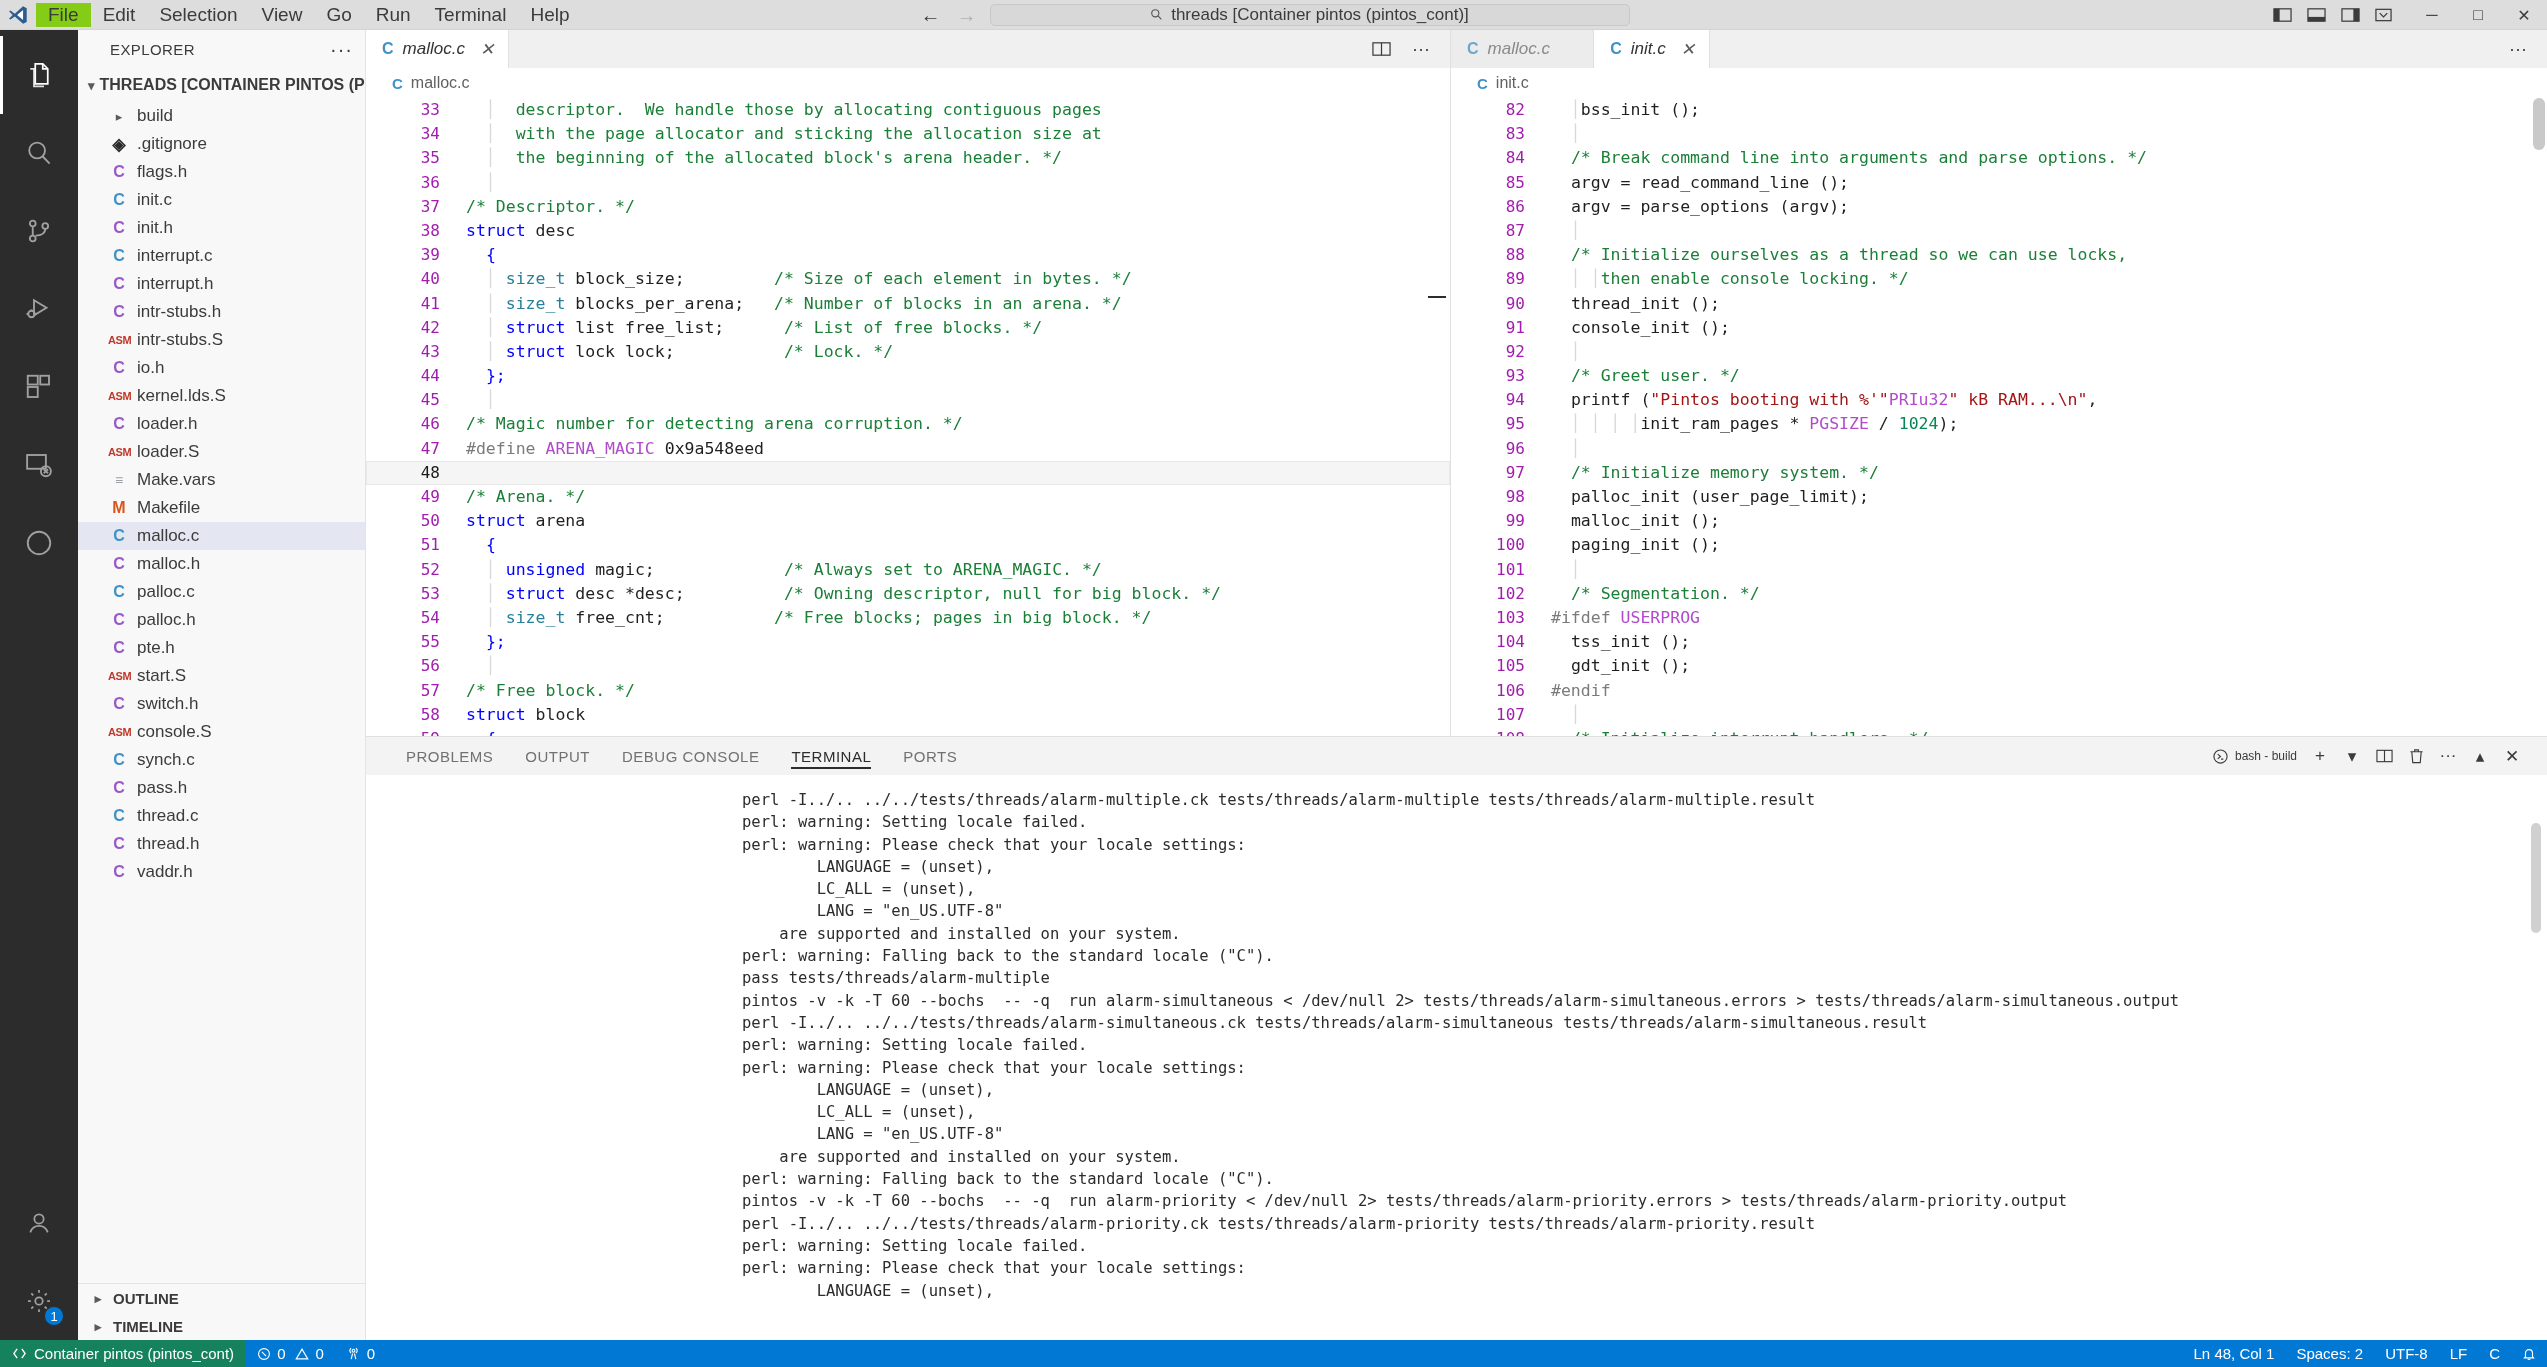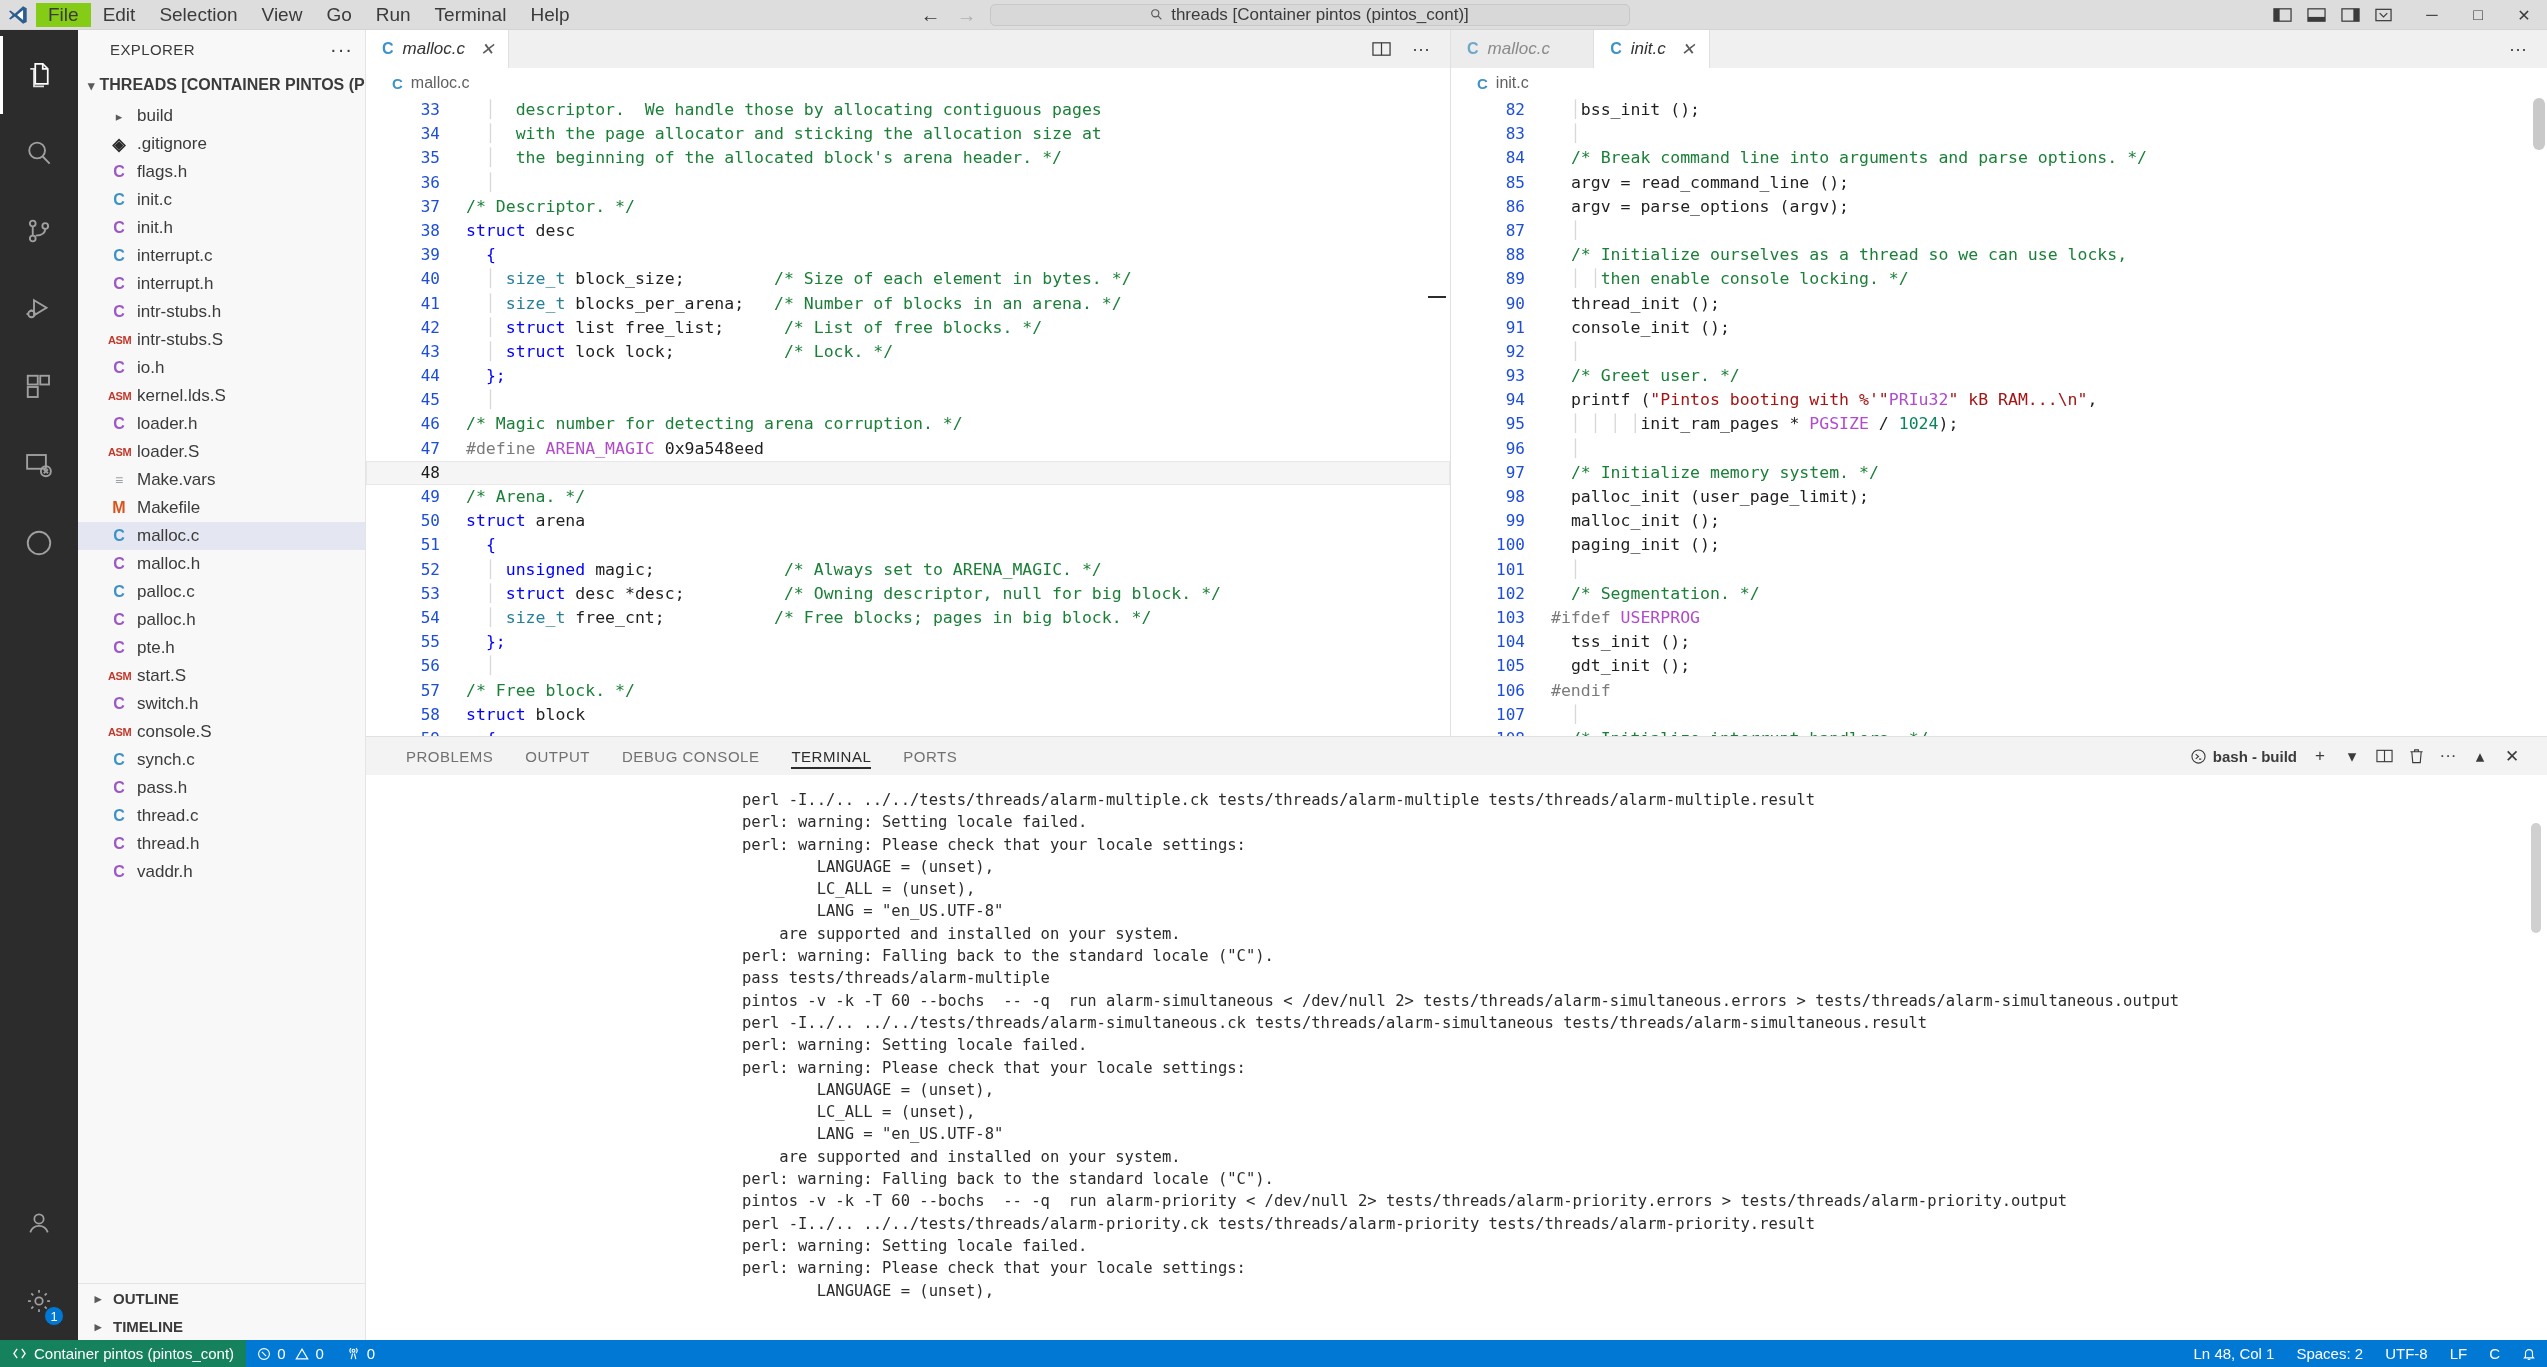--- a/index.html
+++ b/index.html
@@ -153,21 +153,21 @@
     flex: 1 1 auto; background: #ffffff; overflow: hidden; position: relative;
     font-family: "DejaVu Sans Mono", monospace;
   }
   .code {
     font-size: 16.5px; line-height: 24.2px; white-space: pre;
   }
   .cl { display: flex; height: 24.2px; align-items: center; }
   .cl.highlight { background: #f5f5f5; box-shadow: inset 0 0 0 1px #e8e8e8; }
   .ln {
     flex: 0 0 96px; text-align: right; padding-right: 22px;
-    color: #1d4ed8; font-size: 16px; user-select: none;
+    color: #a21caf; font-size: 16px; user-select: none;
   }
   .ln.cur { color: #1a1a1a; }
   .ctext { flex: 1 1 auto; padding-left: 4px; color: #1f1f1f; position: relative; }
   .ind { color: #d8d8d8; }
   .cmt { color: #1a7f37; }
   .kw  { color: #0000ff; }
   .mac { color: #7b7b7b; }
   .macid { color: #b14bcc; }
   .str { color: #a31515; }
   .num { color: #098658; }
@@ -198,22 +198,22 @@
   .ptab.active::after {
     content: ""; position: absolute; left: 16px; right: 16px; bottom: 6px;
     height: 2px; background: #2c2c2c;
   }
   .panel-actions {
     margin-left: auto; display: flex; align-items: center; gap: 2px;
     padding-right: 20px; color: #3b3b3b; font-size: 17px;
   }
   .pa { width: 30px; height: 28px; display:flex; align-items:center; justify-content:center; }
   .term-sel {
-    display: flex; align-items: center; gap: 7px; font-size: 15px;
-    color: #3b3b3b; padding: 0 6px 0 2px; font-weight: bold;
+    display: flex; align-items: center; gap: 7px; font-size: 12px;
+    color: #3b3b3b; padding: 0 6px 0 2px;
   }
   .term-sel .tsicon { color: #3b3b3b; font-size: 15px; }
   .panel-body {
     flex: 1 1 auto; background: #ffffff; position: relative; overflow: hidden;
     padding: 14px 0 0 376px;
   }
   .tline {
     font-family: "DejaVu Sans Mono", monospace;
     font-size: 15.5px; line-height: 22.3px; color: #2c2c2c; white-space: pre;
   }

